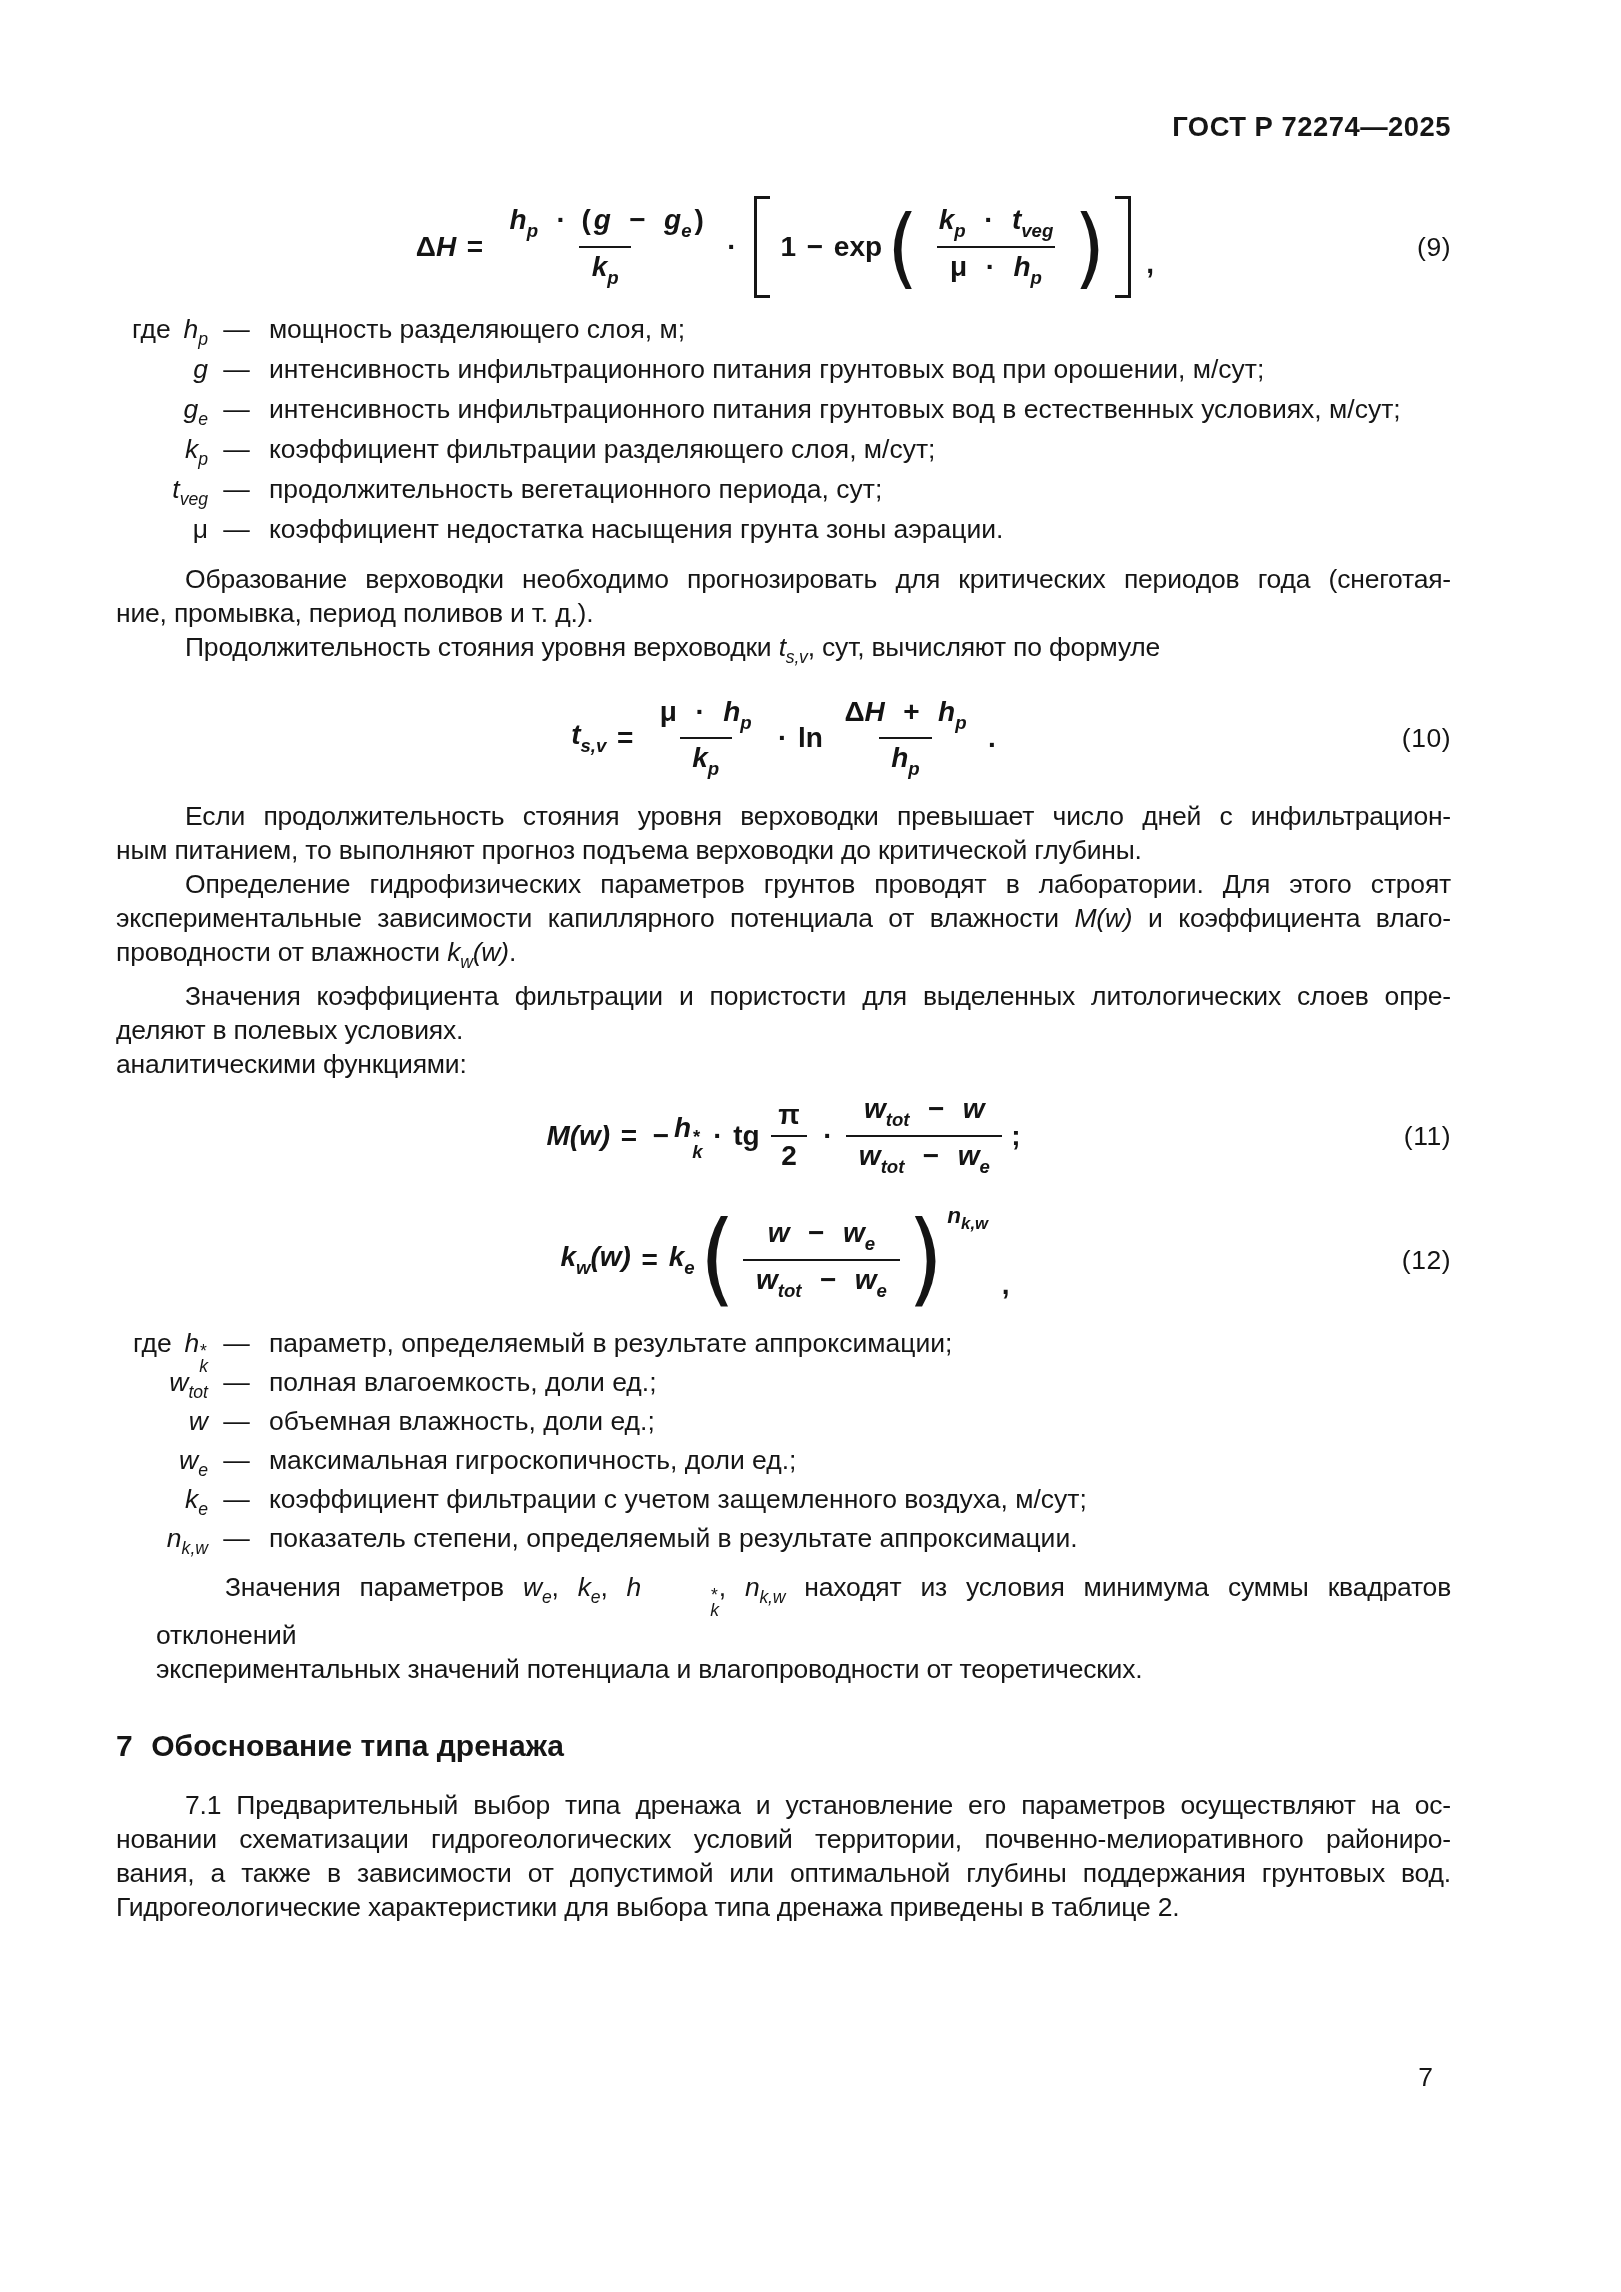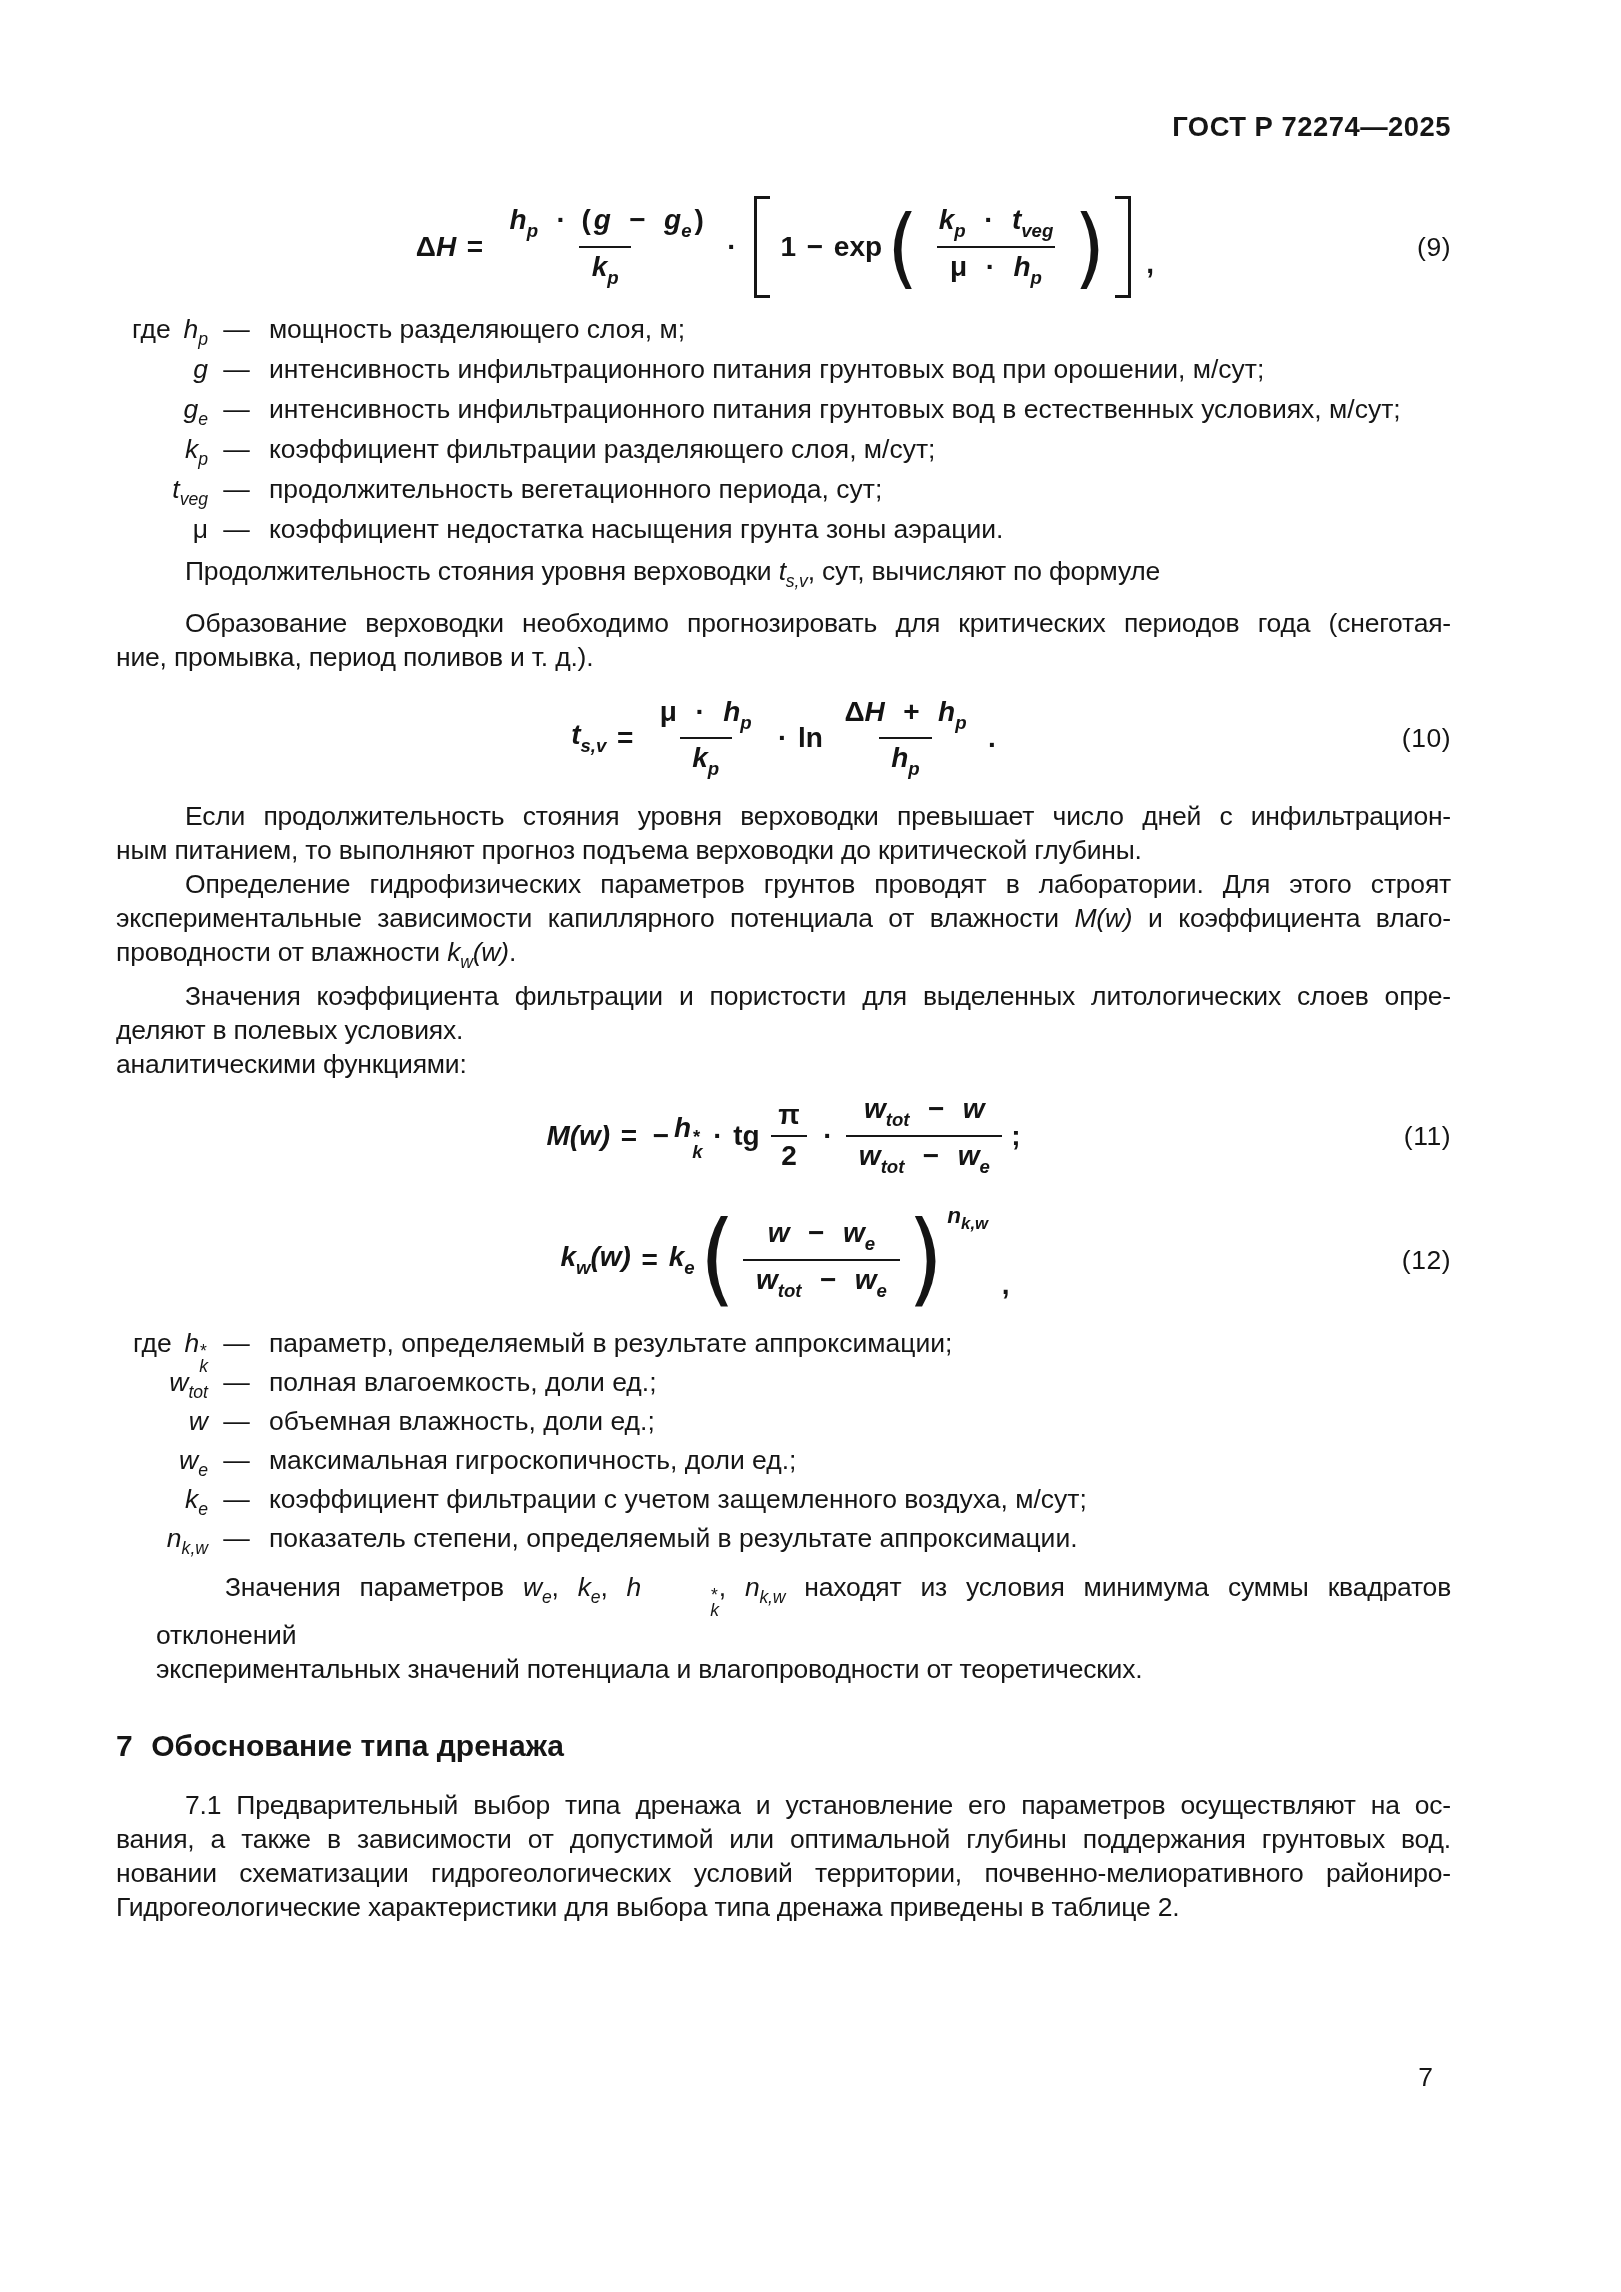--- a/index.html
+++ b/index.html
@@ -140,27 +140,27 @@
       <span class="ddash">—</span>
       <span class="dtext">продолжительность вегетационного периода, сут;</span>
     </div>
     <div class="defrow">
       <span class="dterm"><span class="up"><span>μ</span><span class="sb2"></span></span></span>
       <span class="ddash">—</span>
       <span class="dtext">коэффициент недостатка насыщения грунта зоны аэрации.</span>
     </div>
   </div>
 
-  <div class="para">
-    <div class="ln ind"><span>Продолжительность стояния уровня верховодки </span><span class="im">t</span><span class="imsb">s,v</span><span>, сут, вычисляют по формуле</span></div>
-  </div>
-
   <div class="para p1">
     <div class="ln j ind">Образование верховодки необходимо прогнозировать для критических периодов года (снеготая-</div>
     <div class="ln">ние, промывка, период поливов и т. д.).</div>
+  </div>
+
+  <div class="para">
+    <div class="ln ind"><span>Продолжительность стояния уровня верховодки </span><span class="im">t</span><span class="imsb">s,v</span><span>, сут, вычисляют по формуле</span></div>
   </div>
 
   <div class="formula f10">
     <span class="t"><span>t</span><span class="sb">s,v</span></span>
     <span class="op">=</span>
     <span class="frac">
       <span class="fr-n">
         <span class="t up">μ</span>
         <span class="op">·</span>
         <span class="t"><span>h</span><span class="sb">p</span></span>
@@ -300,21 +300,21 @@
     <div class="ln">экспериментальных значений потенциала и влагопроводности от теоретических.</div>
   </div>
 
   <div class="h2">
     <span>7</span>
     <span>Обоснование типа дренажа</span>
   </div>
 
   <div class="para p8">
     <div class="ln j ind">7.1 Предварительный выбор типа дренажа и установление его параметров осуществляют на ос-</div>
+    <div class="ln j">новании схематизации гидрогеологических условий территории, почвенно-мелиоративного райониро-</div>
     <div class="ln j">вания, а также в зависимости от допустимой или оптимальной глубины поддержания грунтовых вод.</div>
-    <div class="ln j">новании схематизации гидрогеологических условий территории, почвенно-мелиоративного райониро-</div>
     <div class="ln">Гидрогеологические характеристики для выбора типа дренажа приведены в таблице 2.</div>
   </div>
 
 </div>
 
 <div class="pagenum">7</div>
 
 
 </body></html>

